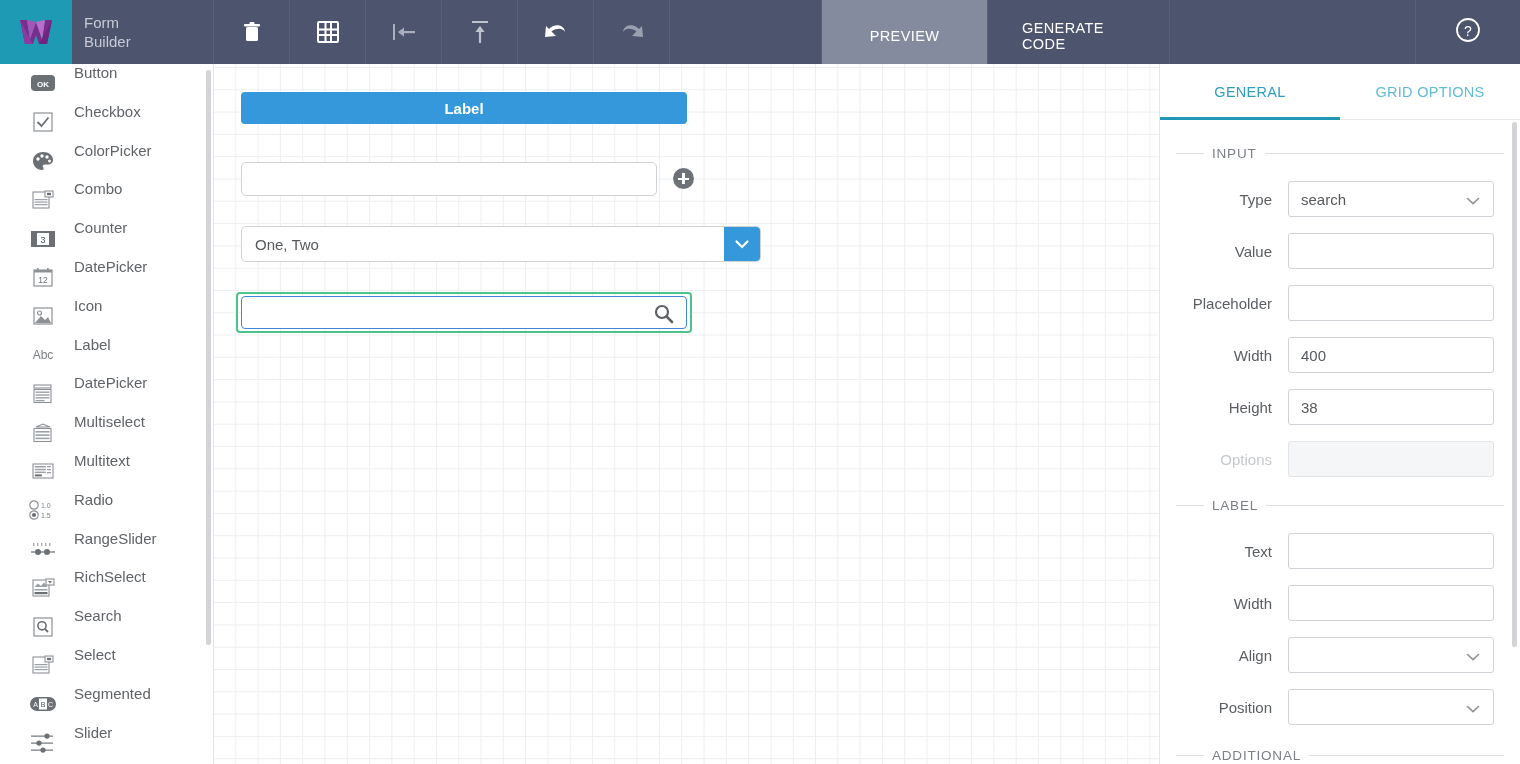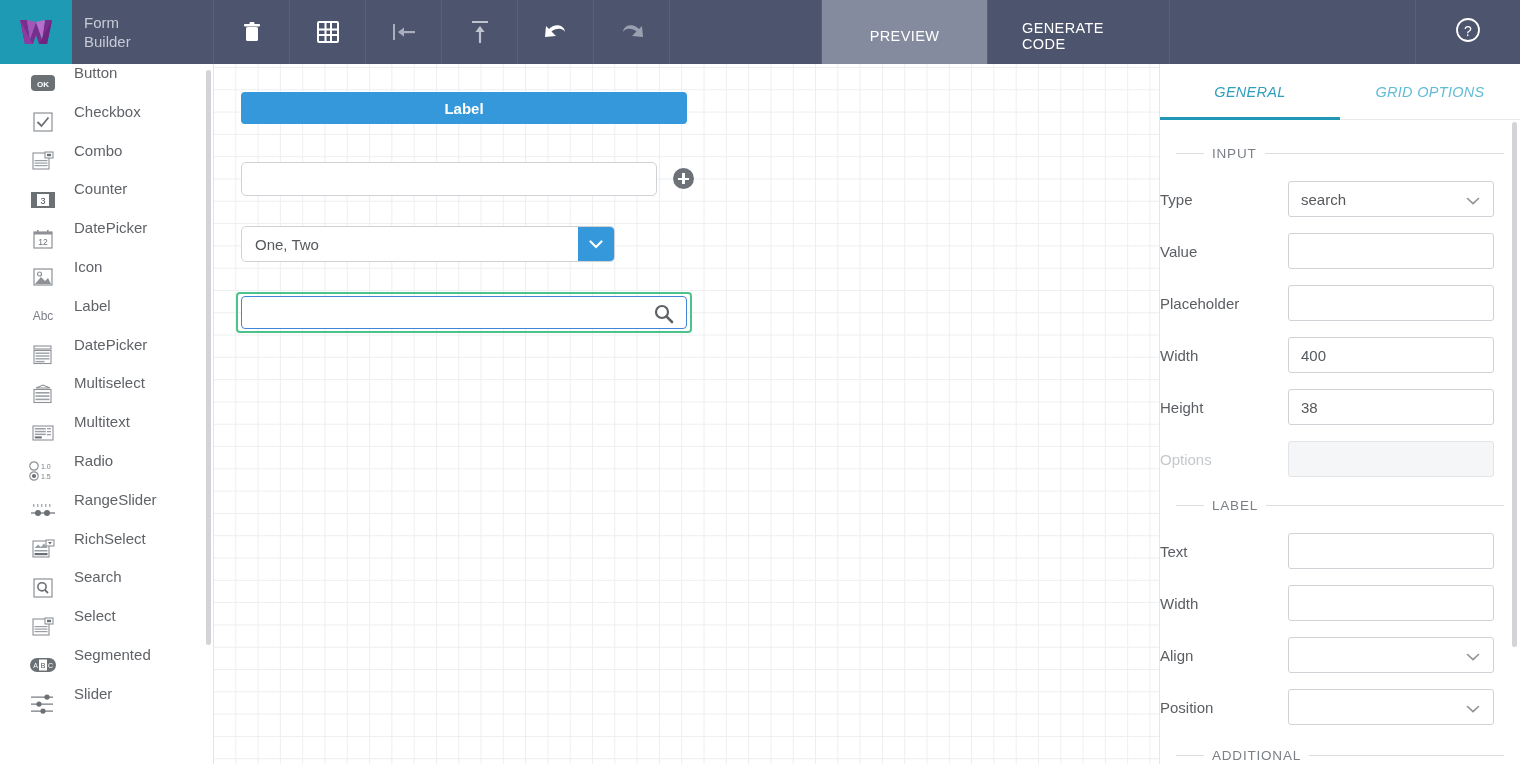--- a/index.html
+++ b/index.html
@@ -87,21 +87,21 @@
     position: absolute; left: 432px; top: 8px; width: 21px; height: 21px;
     border-radius: 50%; background: #6d7278; cursor: pointer;
   }
   .plus-ico:before, .plus-ico:after {
     content: ""; position: absolute; background: #fff;
   }
   .plus-ico:before { left: 5px; top: 9.5px; width: 11px; height: 2.5px; }
   .plus-ico:after  { top: 5px; left: 9.3px; height: 11px; width: 2.5px; }
 
   .w-combo {
-    position: absolute; left: 27px; top: 162px; width: 374px; height: 36px;
+    position: absolute; left: 27px; top: 162px; width: 520px; height: 36px;
     border: 1px solid #cfd2d6; border-radius: 5px; background: #fff;
     display: flex; align-items: center; cursor: pointer; overflow: hidden;
   }
   .w-combo .ctext { padding-left: 13px; font-size: 15px; color: #55585c; flex: 1 1 auto; }
   .w-combo .carr {
     width: 36px; height: 34px; background: #3498db;
     display: flex; align-items: center; justify-content: center; flex: 0 0 36px;
   }
   .sel-wrap {
     position: absolute; left: 22px; top: 228px; width: 456px; height: 41px;
@@ -118,36 +118,35 @@
   
   .rpanel {
     width: 361px; flex: 0 0 361px; background: #fff; position: relative;
     border-left: 1px solid #e4e6ea; overflow: hidden;
   }
   .rtabs { height: 56px; display: flex; border-bottom: 1px solid #e8eaed; }
   .rtab {
     flex: 1 1 50%; display: flex; align-items: center; justify-content: center;
     font-size: 14.5px; color: #5fbcd3; letter-spacing: .3px; cursor: pointer;
     position: relative;
-    font-style: italic;
   }
   .rtab.active { color: #2f9fbc; }
   .rtab.active:after {
     content: ""; position: absolute; left: 0; right: 0; bottom: -1px; height: 3px; background: #2196b5;
   }
   .rbody { position: absolute; top: 57px; left: 0; right: 0; bottom: 0; overflow: hidden; padding-top: 20px; }
   .sect {
     display: flex; align-items: center; height: 24px; margin: 0 16px 8px 16px;
   }
   .sect .dash-l { width: 28px; height: 1px; background: #dcdee2; flex: 0 0 28px; }
   .sect .stitle { font-size: 13.5px; color: #7b7f86; letter-spacing: .8px; padding: 0 8px; }
   .sect .dash-r { flex: 1 1 auto; height: 1px; background: #dcdee2; }
   .frow { display: flex; align-items: center; height: 52px; padding-right: 26px; }
   .flabel {
-    width: 128px; flex: 0 0 128px; padding-right: 16px;
+    width: 128px; flex: 0 0 128px; text-align: right; padding-right: 16px;
     font-size: 15px; color: #5a5e63;
   }
   .flabel.disabled { color: #c5c8cc; }
   .fctl {
     flex: 1 1 auto; height: 36px; border: 1px solid #cfd2d6; border-radius: 3px;
     background: #fff; display: flex; align-items: center; padding-left: 12px;
     font-size: 15px; color: #55585c; position: relative; cursor: text;
   }
   .fctl.disabled { background: #f5f6f7; border-color: #e2e4e7; cursor: default; }
   .fctl.select { cursor: pointer; }
@@ -271,20 +270,32 @@
       <div class="side-item">
         <span class="side-ico">
           <svg width="20" height="20" viewBox="0 0 20 20">
               <rect x="1" y="1" width="18" height="18" fill="none" stroke="#8d9196" stroke-width="1.2"></rect>
               <path d="M4.5 10 L8.5 14 L15.5 5.5" fill="none" stroke="#6b7075" stroke-width="1.8"></path>
             </svg>
         </span>
         <span class="side-label">Checkbox</span>
       </div>
 
+      <div class="side-item">
+        <span class="side-ico">
+          <svg width="22" height="20" viewBox="0 0 22 20">
+              <path d="M11 1 C5 1 1 5 1 10 C1 15 5 19 10 19 C12 19 12 17 11 16 C10 15 11 13.5 13 13.5 L16 13.5 C19 13.5 21 11.5 21 9 C21 4.5 17 1 11 1 Z" fill="#6b7075"></path>
+              <circle cx="6" cy="8" r="1.7" fill="#fff"></circle>
+              <circle cx="10" cy="5" r="1.7" fill="#fff"></circle>
+              <circle cx="15" cy="6" r="1.7" fill="#fff"></circle>
+              <circle cx="17.5" cy="10" r="1.5" fill="#fff"></circle>
+            </svg>
+        </span>
+        <span class="side-label">ColorPicker</span>
+      </div>
 
       <div class="side-item">
         <span class="side-ico">
           <svg width="22" height="20" viewBox="0 0 22 20">
               <rect x="1" y="2" width="16" height="16" fill="none" stroke="#8d9196" stroke-width="1.1"></rect>
               <rect x="2.5" y="9" width="13" height="1.2" fill="#9aa0a6"></rect>
               <rect x="2.5" y="11.5" width="13" height="1.2" fill="#9aa0a6"></rect>
               <rect x="2.5" y="14" width="13" height="1.2" fill="#9aa0a6"></rect>
               <rect x="13" y="1" width="8" height="6" fill="#fff" stroke="#8d9196" stroke-width="1.1"></rect>
               <rect x="15" y="2.8" width="4" height="2.4" fill="#6b7075"></rect>

